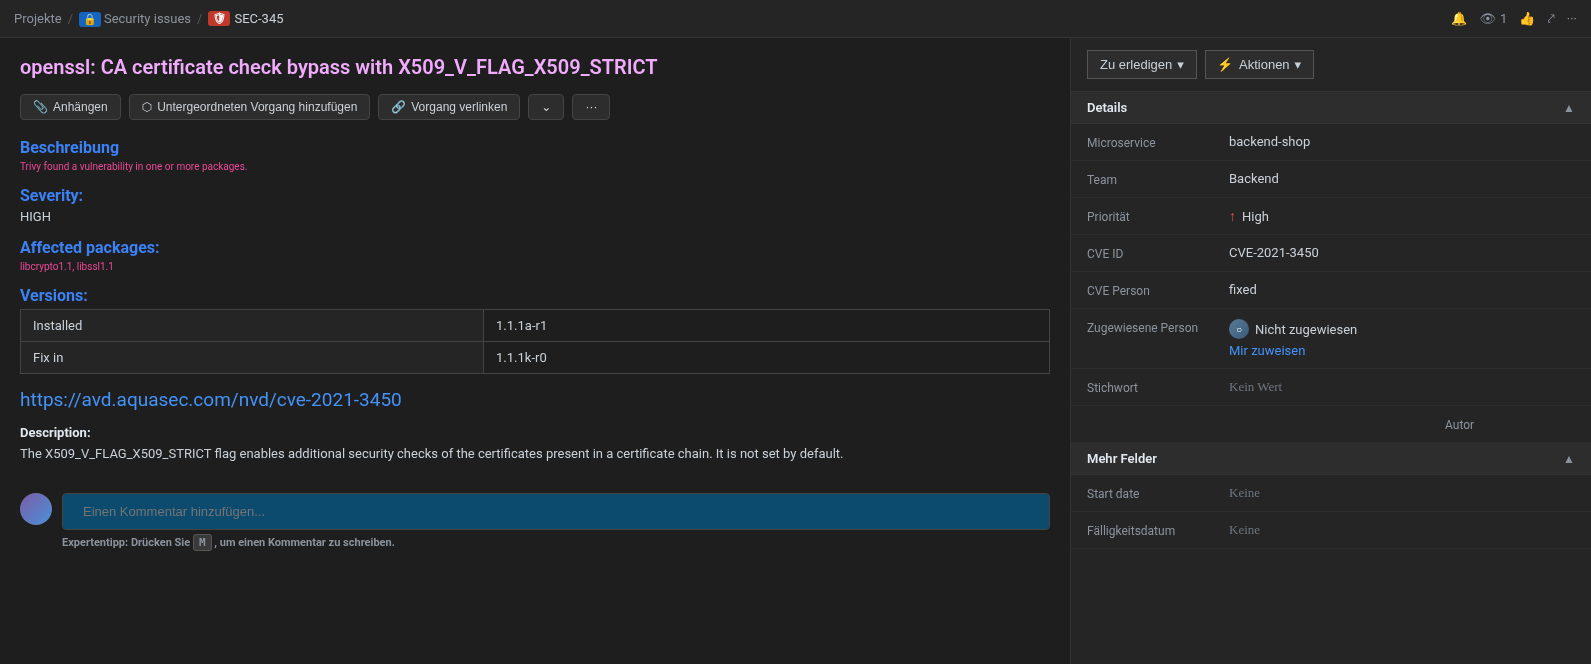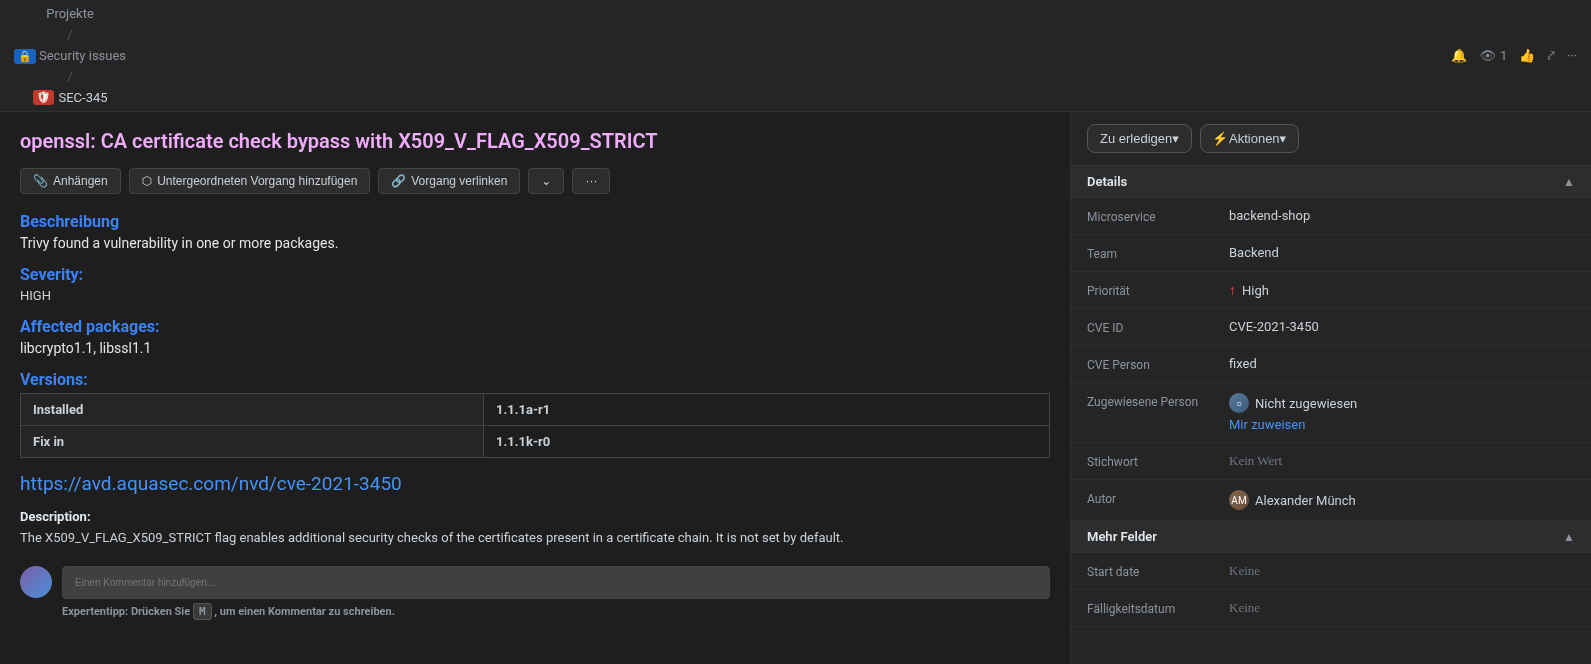--- a/index.html
+++ b/index.html
@@ -22,21 +22,20 @@
       align-items: center;
       justify-content: space-between;
       min-height: 38px;
     }
     .breadcrumb {
       display: flex;
       align-items: center;
       gap: 6px;
       font-size: 13px;
       color: #8b949e;
-      flex-direction: column;
     }
     .breadcrumb .sep { color: #555; }
     .breadcrumb .crumb-link {
       color: #8b949e;
       cursor: pointer;
     }
     .breadcrumb .crumb-active { color: #c9d1d9; display: flex; align-items: center; gap: 4px; }
     .breadcrumb .badge-red {
       background: #c0392b;
       color: #fff;
@@ -107,35 +106,34 @@
     }
     .section-label {
       font-weight: 700;
       color: #3b82f6;
       margin-bottom: 4px;
       margin-top: 14px;
       font-size: 16px;
     }
     .section-label:first-child { margin-top: 0; }
     .section-value {
-      color: #e5e5e5;
+      color: #ec4899;
       margin-bottom: 10px;
-      font-size: 14px;
+      font-size: 10px;
     }
     .severity-high {
       color: #c9d1d9;
       font-size: 13px;
     }
     .versions-table {
       border: 1px solid #444;
       border-radius: 3px;
       width: 100%;
       margin-bottom: 14px;
       border-collapse: collapse;
-      font-weight: bold;
     }
     .versions-table td {
       padding: 8px 12px;
       border: 1px solid #444;
       color: #c9d1d9;
       font-size: 13px;
     }
     .versions-table td:first-child {
       width: 45%;
       background: #252526;
@@ -155,21 +153,21 @@
     }
     .description-label {
       font-weight: 700;
       color: #e2e8f0;
       margin-bottom: 4px;
       font-size: 13px;
     }
     .description-text {
       color: #c9d1d9;
       font-size: 13px;
-      margin-bottom: 18px;
+      margin-bottom: 29px;
       line-height: 1.5;
     }
     
     .comment-area {
       display: flex;
       gap: 10px;
       align-items: flex-start;
       margin-top: 8px;
     }
     .avatar {
@@ -185,26 +183,26 @@
       font-size: 14px;
     }
     .avatar-img {
       width: 100%;
       height: 100%;
       background: linear-gradient(135deg, #7b5ea7, #4a90d9);
       border-radius: 50%;
     }
     .comment-input {
       flex: 1;
-      background: #404040;
+      background: #0c4a6e;
       border: 1px solid #444;
       border-radius: 4px;
       color: #8b949e;
-      font-size: 10px;
-      padding: 10px 12px;
+      font-size: 13px;
+      padding: 10px 20px;
       outline: none;
       cursor: pointer;
     }
     .expert-tip {
       margin-top: 6px;
       color: #6e7681;
       font-size: 11px;
       padding-left: 42px;
     }
     .expert-tip strong { color: #8b949e; }
@@ -227,25 +225,26 @@
       display: flex;
       gap: 8px;
       padding: 12px 16px;
       border-bottom: 1px solid #333;
     }
     .status-btn {
       background: #2d2d2d;
       border: 1px solid #555;
       color: #c9d1d9;
       padding: 6px 12px;
-      border-radius: 8px;
-      cursor: pointer;
-      font-size: 13px;
-      display: flex;
-      align-items: center;
+      border-radius: 0;
+      cursor: pointer;
+      font-size: 13px;
+      display: flex;
+      align-items: center;
+      gap: 5px;
     }
     .details-section {
       padding: 0;
     }
     .section-header {
       background: #2d2d2d;
       padding: 8px 16px;
       font-weight: 600;
       color: #e2e8f0;
       font-size: 13px;
@@ -495,26 +494,20 @@
         </span>
       </div>
 
       <div class="detail-row">
         <span class="detail-key">Stichwort</span>
         <span class="detail-val muted">Kein Wert</span>
       </div>
 
       <div class="detail-row">
         <span class="detail-key">Autor</span>
-        <span class="detail-val">
-          <div class="assigned-row">
-            <span class="author-avatar">AM</span>
-            <span>Alexander Münch</span>
-          </div>
-        </span>
       </div>
     </div>
 
     <div class="more-fields-section">
       <div class="section-header">
         <span>Mehr Felder</span>
         <span class="chevron">▲</span>
       </div>
 
       <div class="detail-row">

